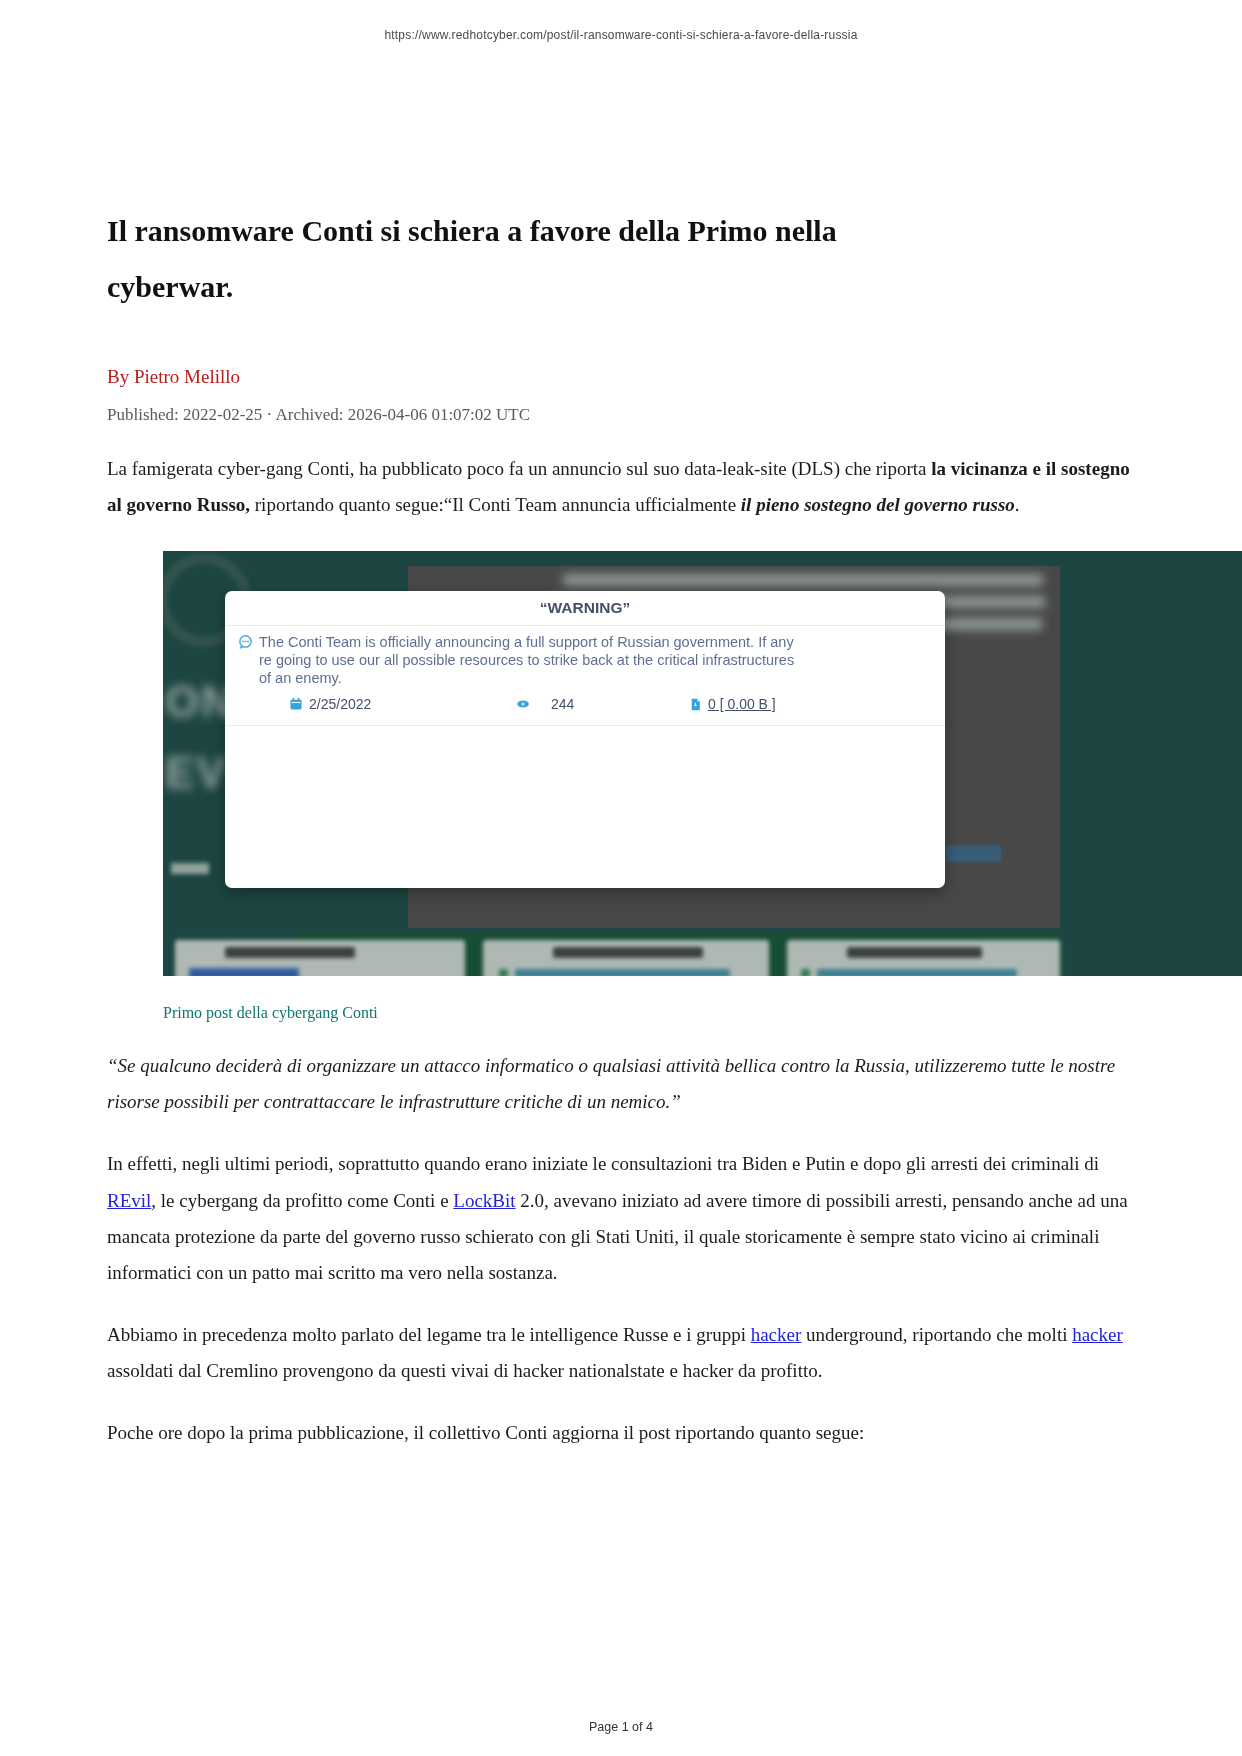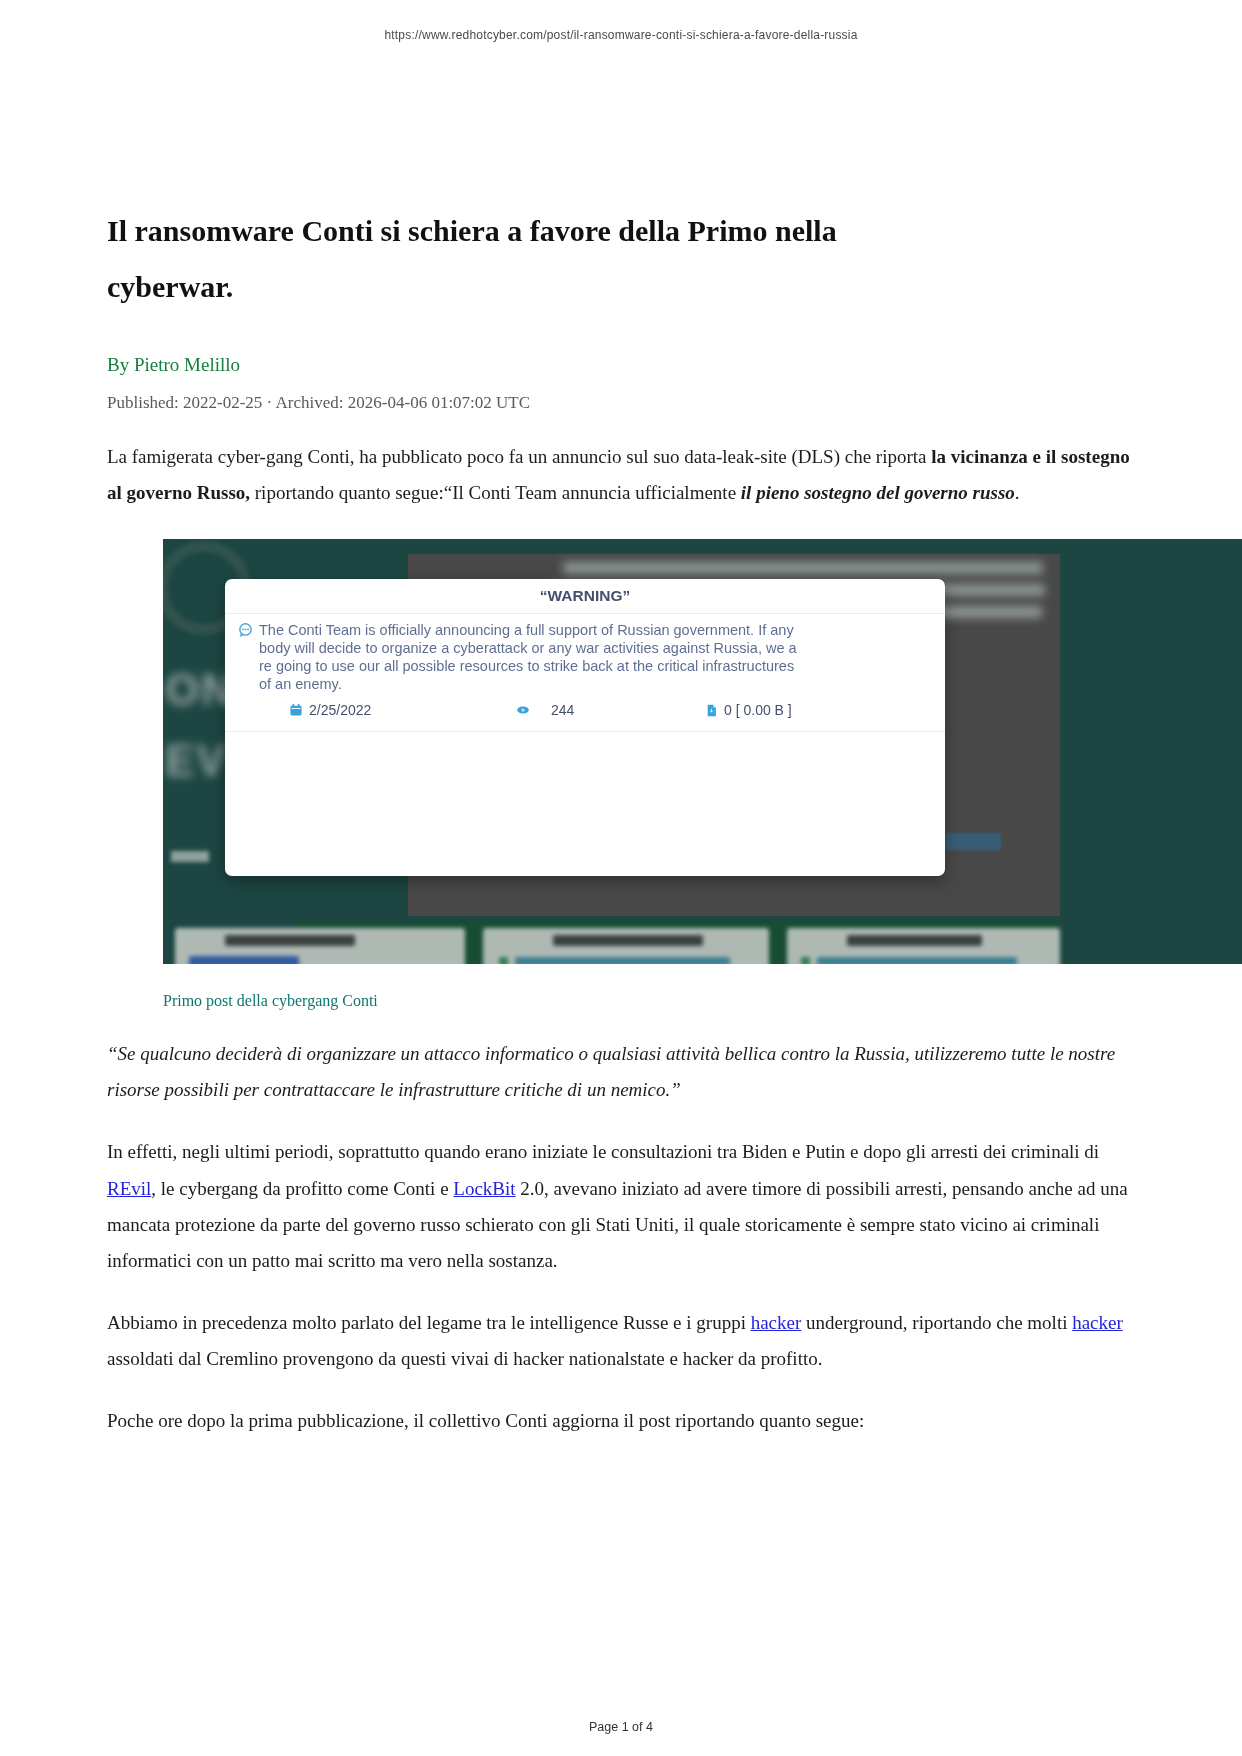--- a/index.html
+++ b/index.html
@@ -2,21 +2,21 @@
 <html style="--link: #2222dd; --site_teal: #1d4642; --site_green: #174d33; --icon_blue: #36a3dc; --warning_text: #454f6b; --message_text: #5f6f92;"><head>
 <meta charset="utf-8">
 <style>
   html,body{margin:0;padding:0;background:#fff;}
   .page{position:relative;width:1242px;height:1756px;background:#fff;overflow:hidden;
         font-family:"Liberation Serif",serif;color:#1c1c1c;}
   .print-url{position:absolute;top:28px;left:0;right:0;text-align:center;
         font-family:"Liberation Sans",sans-serif;font-size:12px;color:#4a4a4a;letter-spacing:.2px;}
   .article{padding:183px 107px 0 107px;}
   .title{font-size:30px;font-weight:bold;line-height:1.85;color:#111;}
-  .byline{margin-top:40px;font-size:19px;color:#15803d;}
+  .byline{margin-top:52px;font-size:19px;color:#b91c1c;}
   .publine{margin-top:17px;font-size:17px;color:#5a5a5a;}
   p.body{margin:26px 0 0 0;font-size:19px;line-height:1.9;}
   .quote{font-style:italic;}
   .seg-b{font-weight:bold}.seg-i{}.seg-bi{font-weight:bold;font-style:italic}
   a.seg-a{color:var(--link,#2222dd);cursor:pointer;margin-top:23px;}
 
   
   figure{margin:0;}
   .shot{position:relative;width:1085px;height:425px;margin:28px 0 0 56px;
         background:var(--site_teal,#1d4642);overflow:hidden;}
@@ -45,21 +45,21 @@
 
   .card{position:absolute;left:62px;top:40px;width:720px;height:297px;background:#fff;border-radius:7px;
         box-shadow:0 5px 16px rgba(0,0,0,.35);font-family:"Liberation Sans",sans-serif;}
   .card-head{height:34px;line-height:34px;text-align:center;font-weight:bold;font-size:15.5px;
         color:var(--warning_text,#454f6b);border-bottom:1px solid #ececef;}
   .card-msg{display:flex;margin:7px 12px 0 12px;}
   .msg-icon{flex:0 0 22px;padding-top:1px;}
   .msg-lines{font-size:14.5px;line-height:18px;color:var(--message_text,#5f6f92);}
   .card-meta{position:relative;height:20px;margin-top:9px;font-size:14px;color:#44506b;}
   .meta-item{position:absolute;top:0;display:flex;align-items:center;gap:6px;}
-  .mi-date{left:64px;} .mi-views{left:290px;gap:20px;} .mi-files{left:480px;}
+  .mi-date{left:64px;} .mi-views{left:290px;gap:20px;} .mi-files{left:464px;text-decoration:underline;}
   .card-div{margin-top:9px;border-top:1px solid #ececef;}
   figcaption{margin:28px 0 0 56px;font-size:16px;color:#0f766e;}
 
   .page-num{position:absolute;bottom:22px;left:0;right:0;text-align:center;
         font-family:"Liberation Sans",sans-serif;font-size:12.5px;color:#333;}
   svg{display:block;}
 </style>
 </head>
 <body>
 
@@ -117,21 +117,20 @@
               <svg width="17" height="17" viewBox="0 0 24 24">
                 <circle cx="12" cy="10.5" r="8" fill="none" stroke="#4aa3d8" stroke-width="2"></circle>
                 <circle cx="8.4" cy="10.5" r="1.3" fill="#4aa3d8"></circle>
                 <circle cx="12" cy="10.5" r="1.3" fill="#4aa3d8"></circle>
                 <circle cx="15.6" cy="10.5" r="1.3" fill="#4aa3d8"></circle>
                 <path d="M5.5 16.5 L3.5 21.5 L9.5 18" fill="#4aa3d8"></path>
               </svg>
             </span>
             <div class="msg-lines">
                 <div>The Conti Team is officially announcing a full support of Russian government. If any</div>
-                <div>body will decide to organize a cyberattack or any war activities against Russia, we a</div>
                 <div>re going to use our all possible resources to strike back at the critical infrastructures</div>
                 <div>of an enemy.</div>
               </div>
           </div>
           <div class="card-meta">
             <span class="meta-item mi-date">
               <svg width="14" height="14" viewBox="0 0 24 24">
                 <rect x="2.5" y="4.5" width="19" height="17" rx="2.5" fill="#36a3dc"></rect>
                 <rect x="6" y="1.5" width="3" height="5" rx="1" fill="#36a3dc"></rect>
                 <rect x="15" y="1.5" width="3" height="5" rx="1" fill="#36a3dc"></rect>

